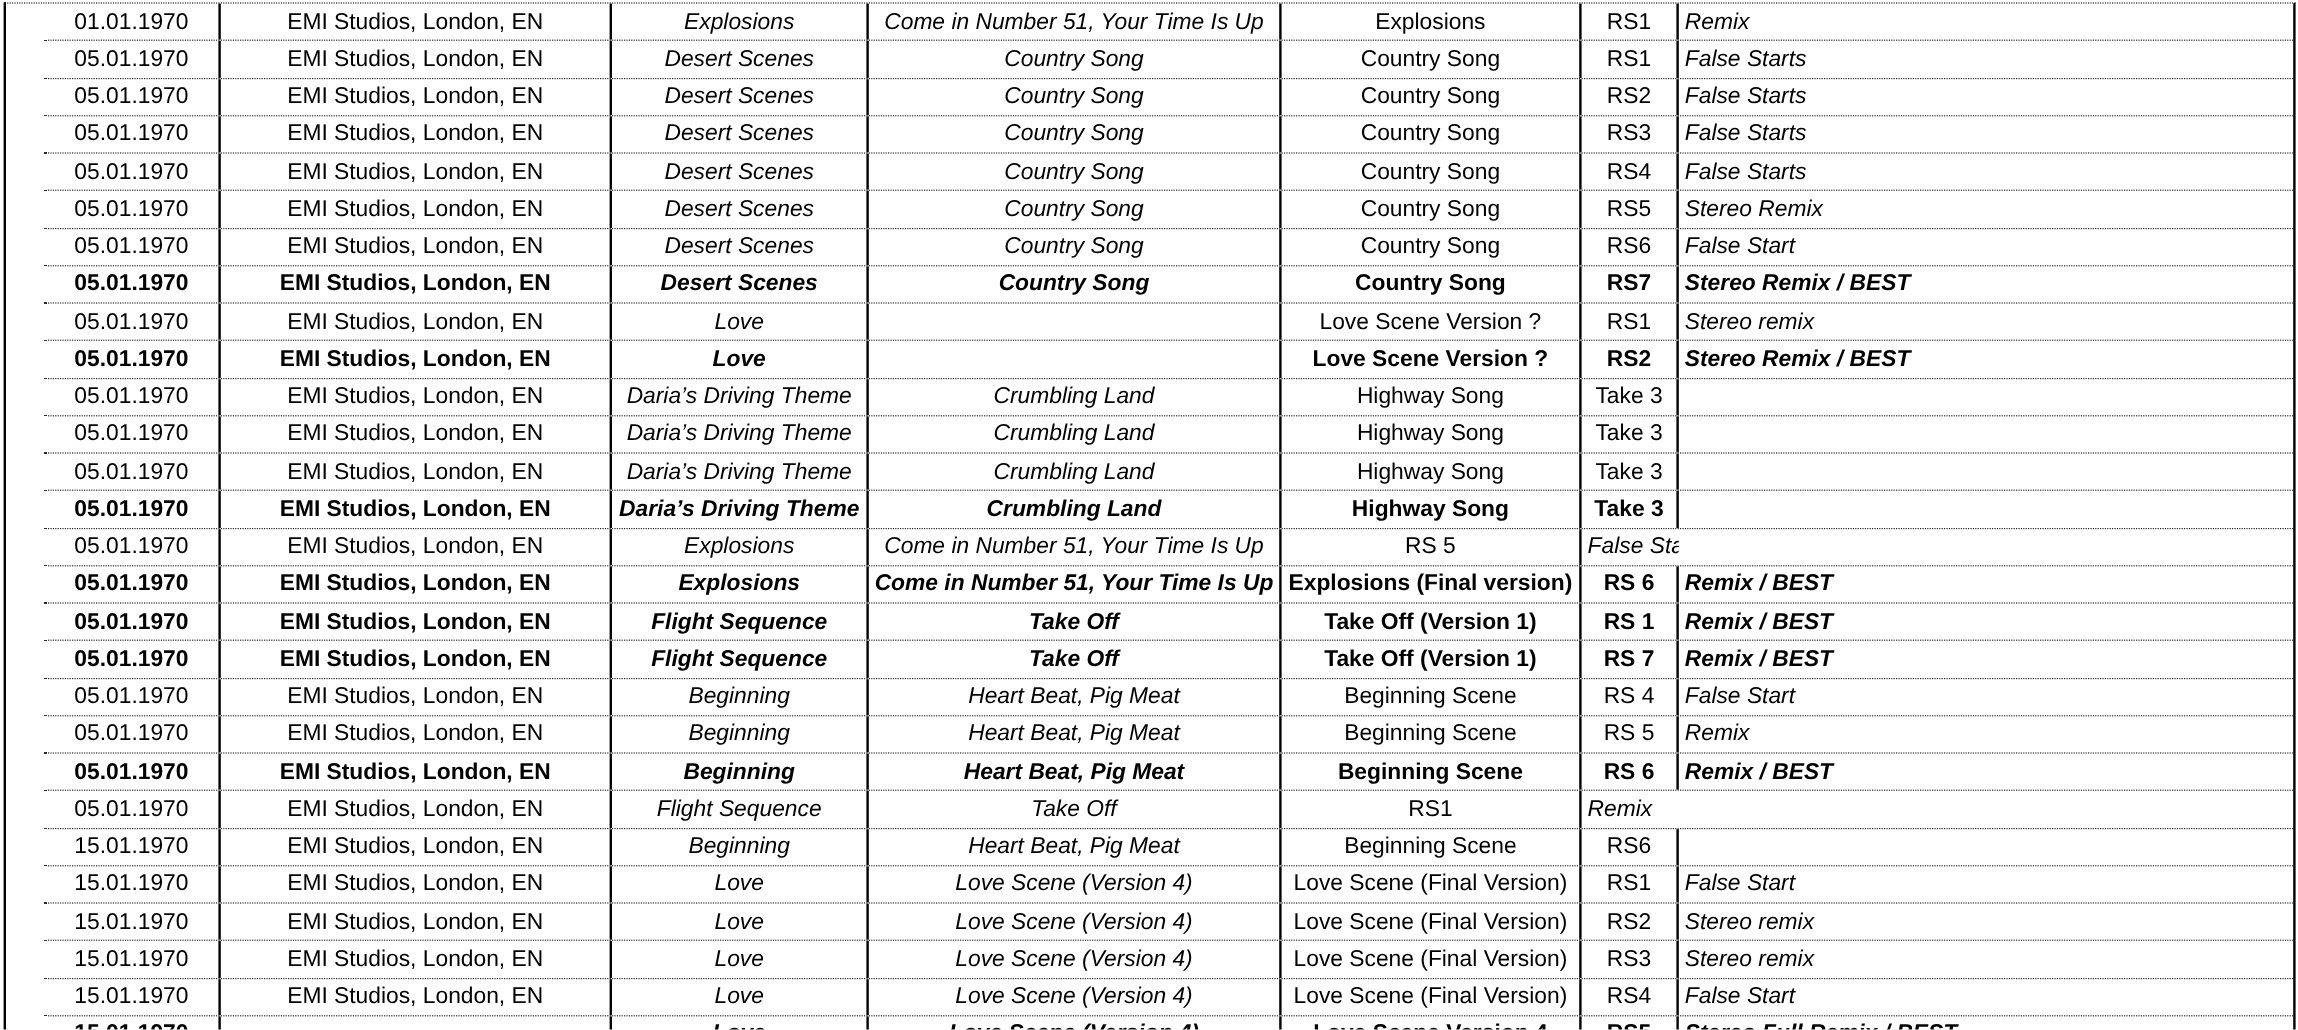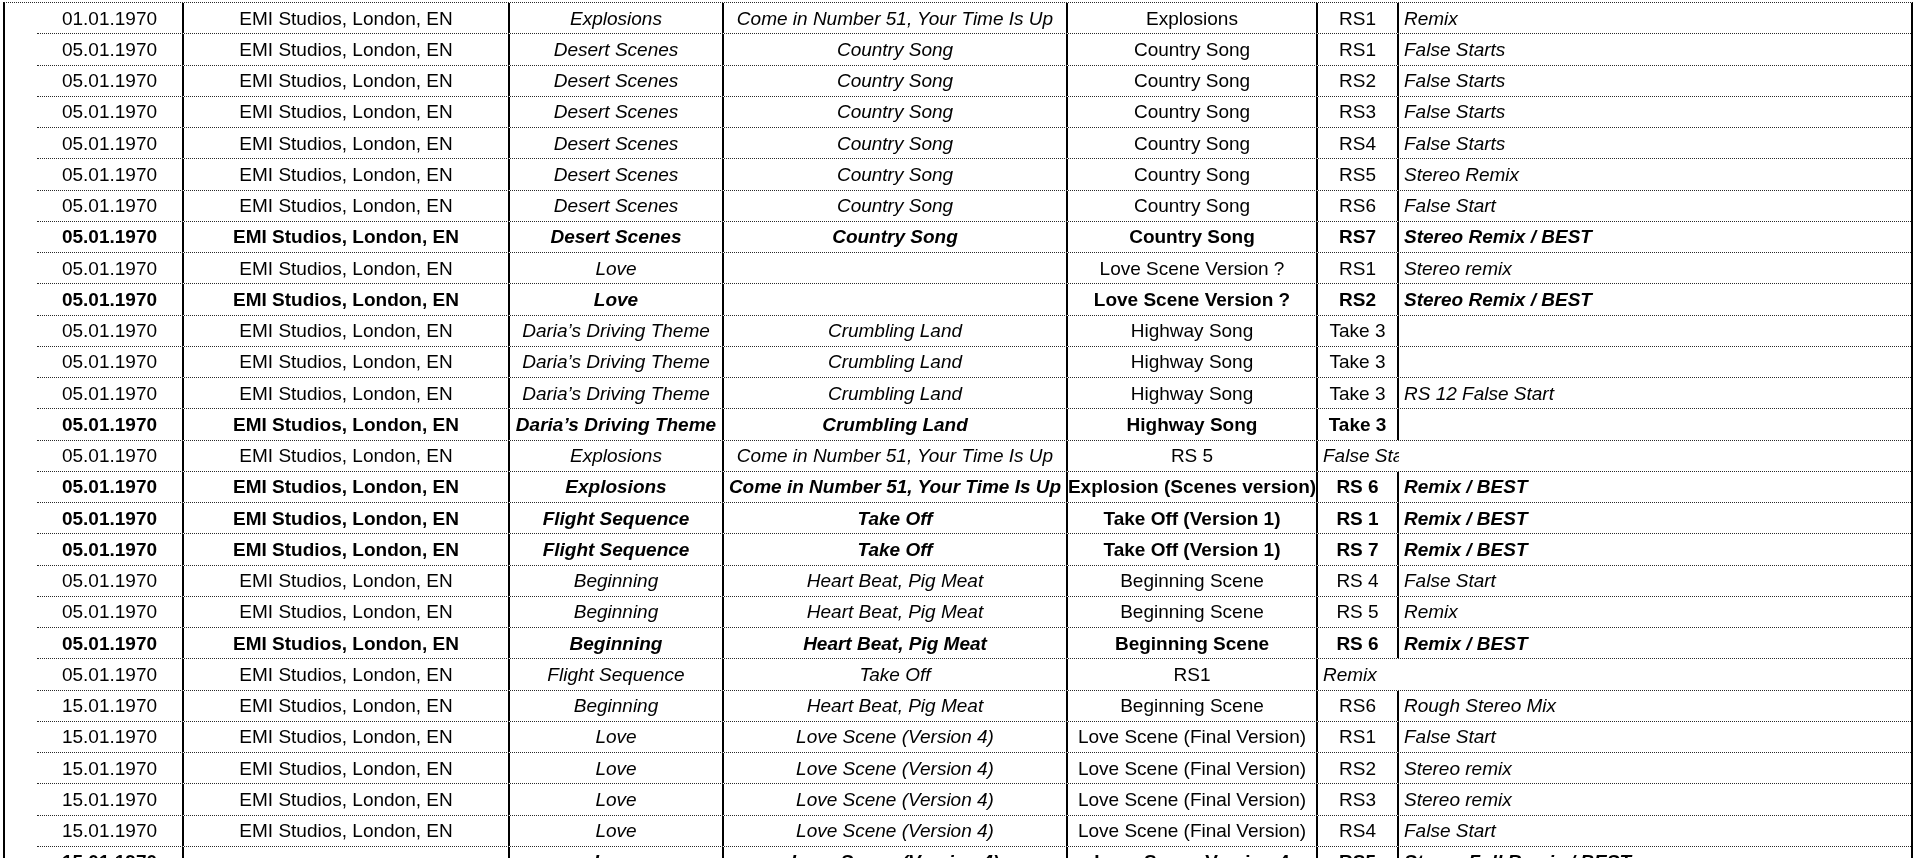--- a/index.html
+++ b/index.html
@@ -158,21 +158,20 @@
     <div class="cell c-scene">Highway Song</div>
     <div class="cell c-take">Take 3</div>
   </div>
     <div class="row">
     <div class="cell c-date">05.01.1970</div>
     <div class="cell c-location">EMI Studios, London, EN</div>
     <div class="cell c-project">Daria’s Driving Theme</div>
     <div class="cell c-song">Crumbling Land</div>
     <div class="cell c-scene">Highway Song</div>
     <div class="cell c-take">Take 3</div>
-    <div class="cell c-notes">RS 12 False Start</div>
   </div>
     <div class="row bold">
     <div class="cell c-date">05.01.1970</div>
     <div class="cell c-location">EMI Studios, London, EN</div>
     <div class="cell c-project">Daria’s Driving Theme</div>
     <div class="cell c-song">Crumbling Land</div>
     <div class="cell c-scene">Highway Song</div>
     <div class="cell c-take">Take 3</div>
   </div>
     <div class="row">
@@ -181,21 +180,21 @@
     <div class="cell c-project">Explosions</div>
     <div class="cell c-song">Come in Number 51, Your Time Is Up</div>
     <div class="cell c-take">RS 5</div>
     <div class="cell c-notes">False Start</div>
   </div>
     <div class="row bold">
     <div class="cell c-date">05.01.1970</div>
     <div class="cell c-location">EMI Studios, London, EN</div>
     <div class="cell c-project">Explosions</div>
     <div class="cell c-song">Come in Number 51, Your Time Is Up</div>
-    <div class="cell c-scene">Explosion (Scenes version)</div>
+    <div class="cell c-scene">Explosions (Final version)</div>
     <div class="cell c-take">RS 6</div>
     <div class="cell c-notes">Remix / BEST</div>
   </div>
     <div class="row bold">
     <div class="cell c-date">05.01.1970</div>
     <div class="cell c-location">EMI Studios, London, EN</div>
     <div class="cell c-project">Flight Sequence</div>
     <div class="cell c-song">Take Off</div>
     <div class="cell c-scene">Take Off (Version 1)</div>
     <div class="cell c-take">RS 1</div>
@@ -245,21 +244,20 @@
     <div class="cell c-take">RS1</div>
     <div class="cell c-notes">Remix</div>
   </div>
     <div class="row">
     <div class="cell c-date">15.01.1970</div>
     <div class="cell c-location">EMI Studios, London, EN</div>
     <div class="cell c-project">Beginning</div>
     <div class="cell c-song">Heart Beat, Pig Meat</div>
     <div class="cell c-scene">Beginning Scene</div>
     <div class="cell c-take">RS6</div>
-    <div class="cell c-notes">Rough Stereo Mix</div>
   </div>
     <div class="row">
     <div class="cell c-date">15.01.1970</div>
     <div class="cell c-location">EMI Studios, London, EN</div>
     <div class="cell c-project">Love</div>
     <div class="cell c-song">Love Scene (Version 4)</div>
     <div class="cell c-scene">Love Scene (Final Version)</div>
     <div class="cell c-take">RS1</div>
     <div class="cell c-notes">False Start</div>
   </div>

